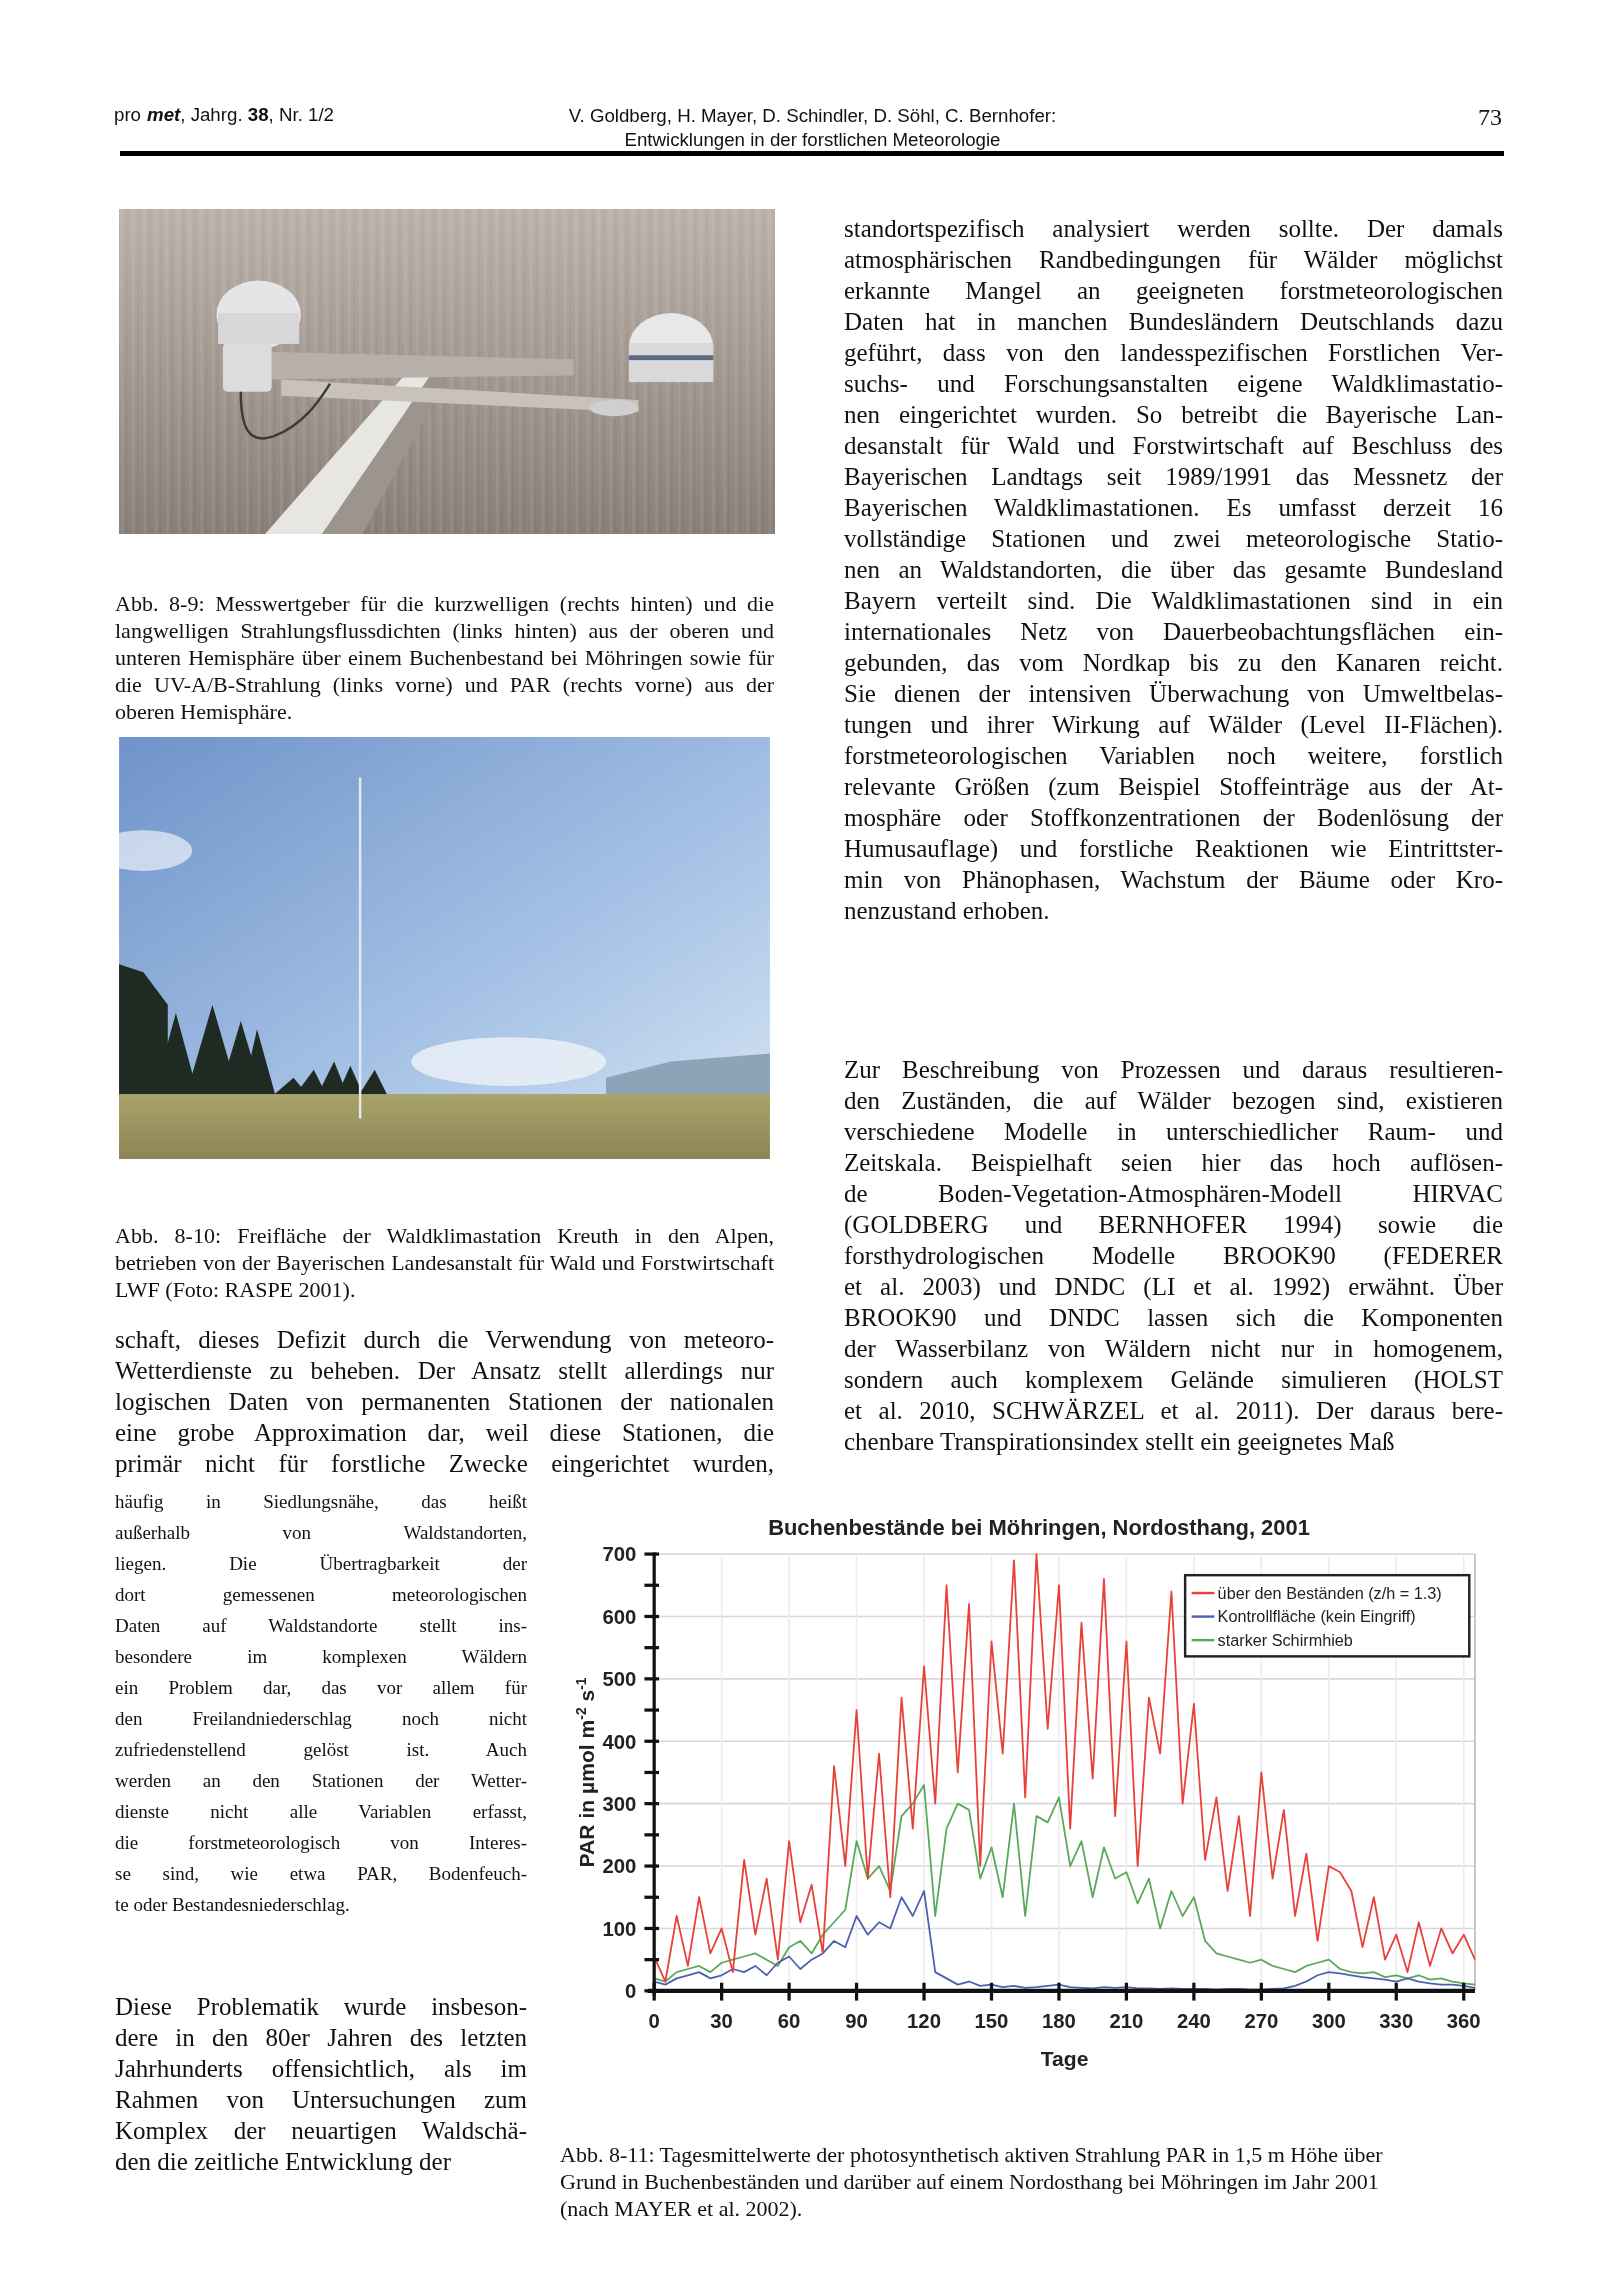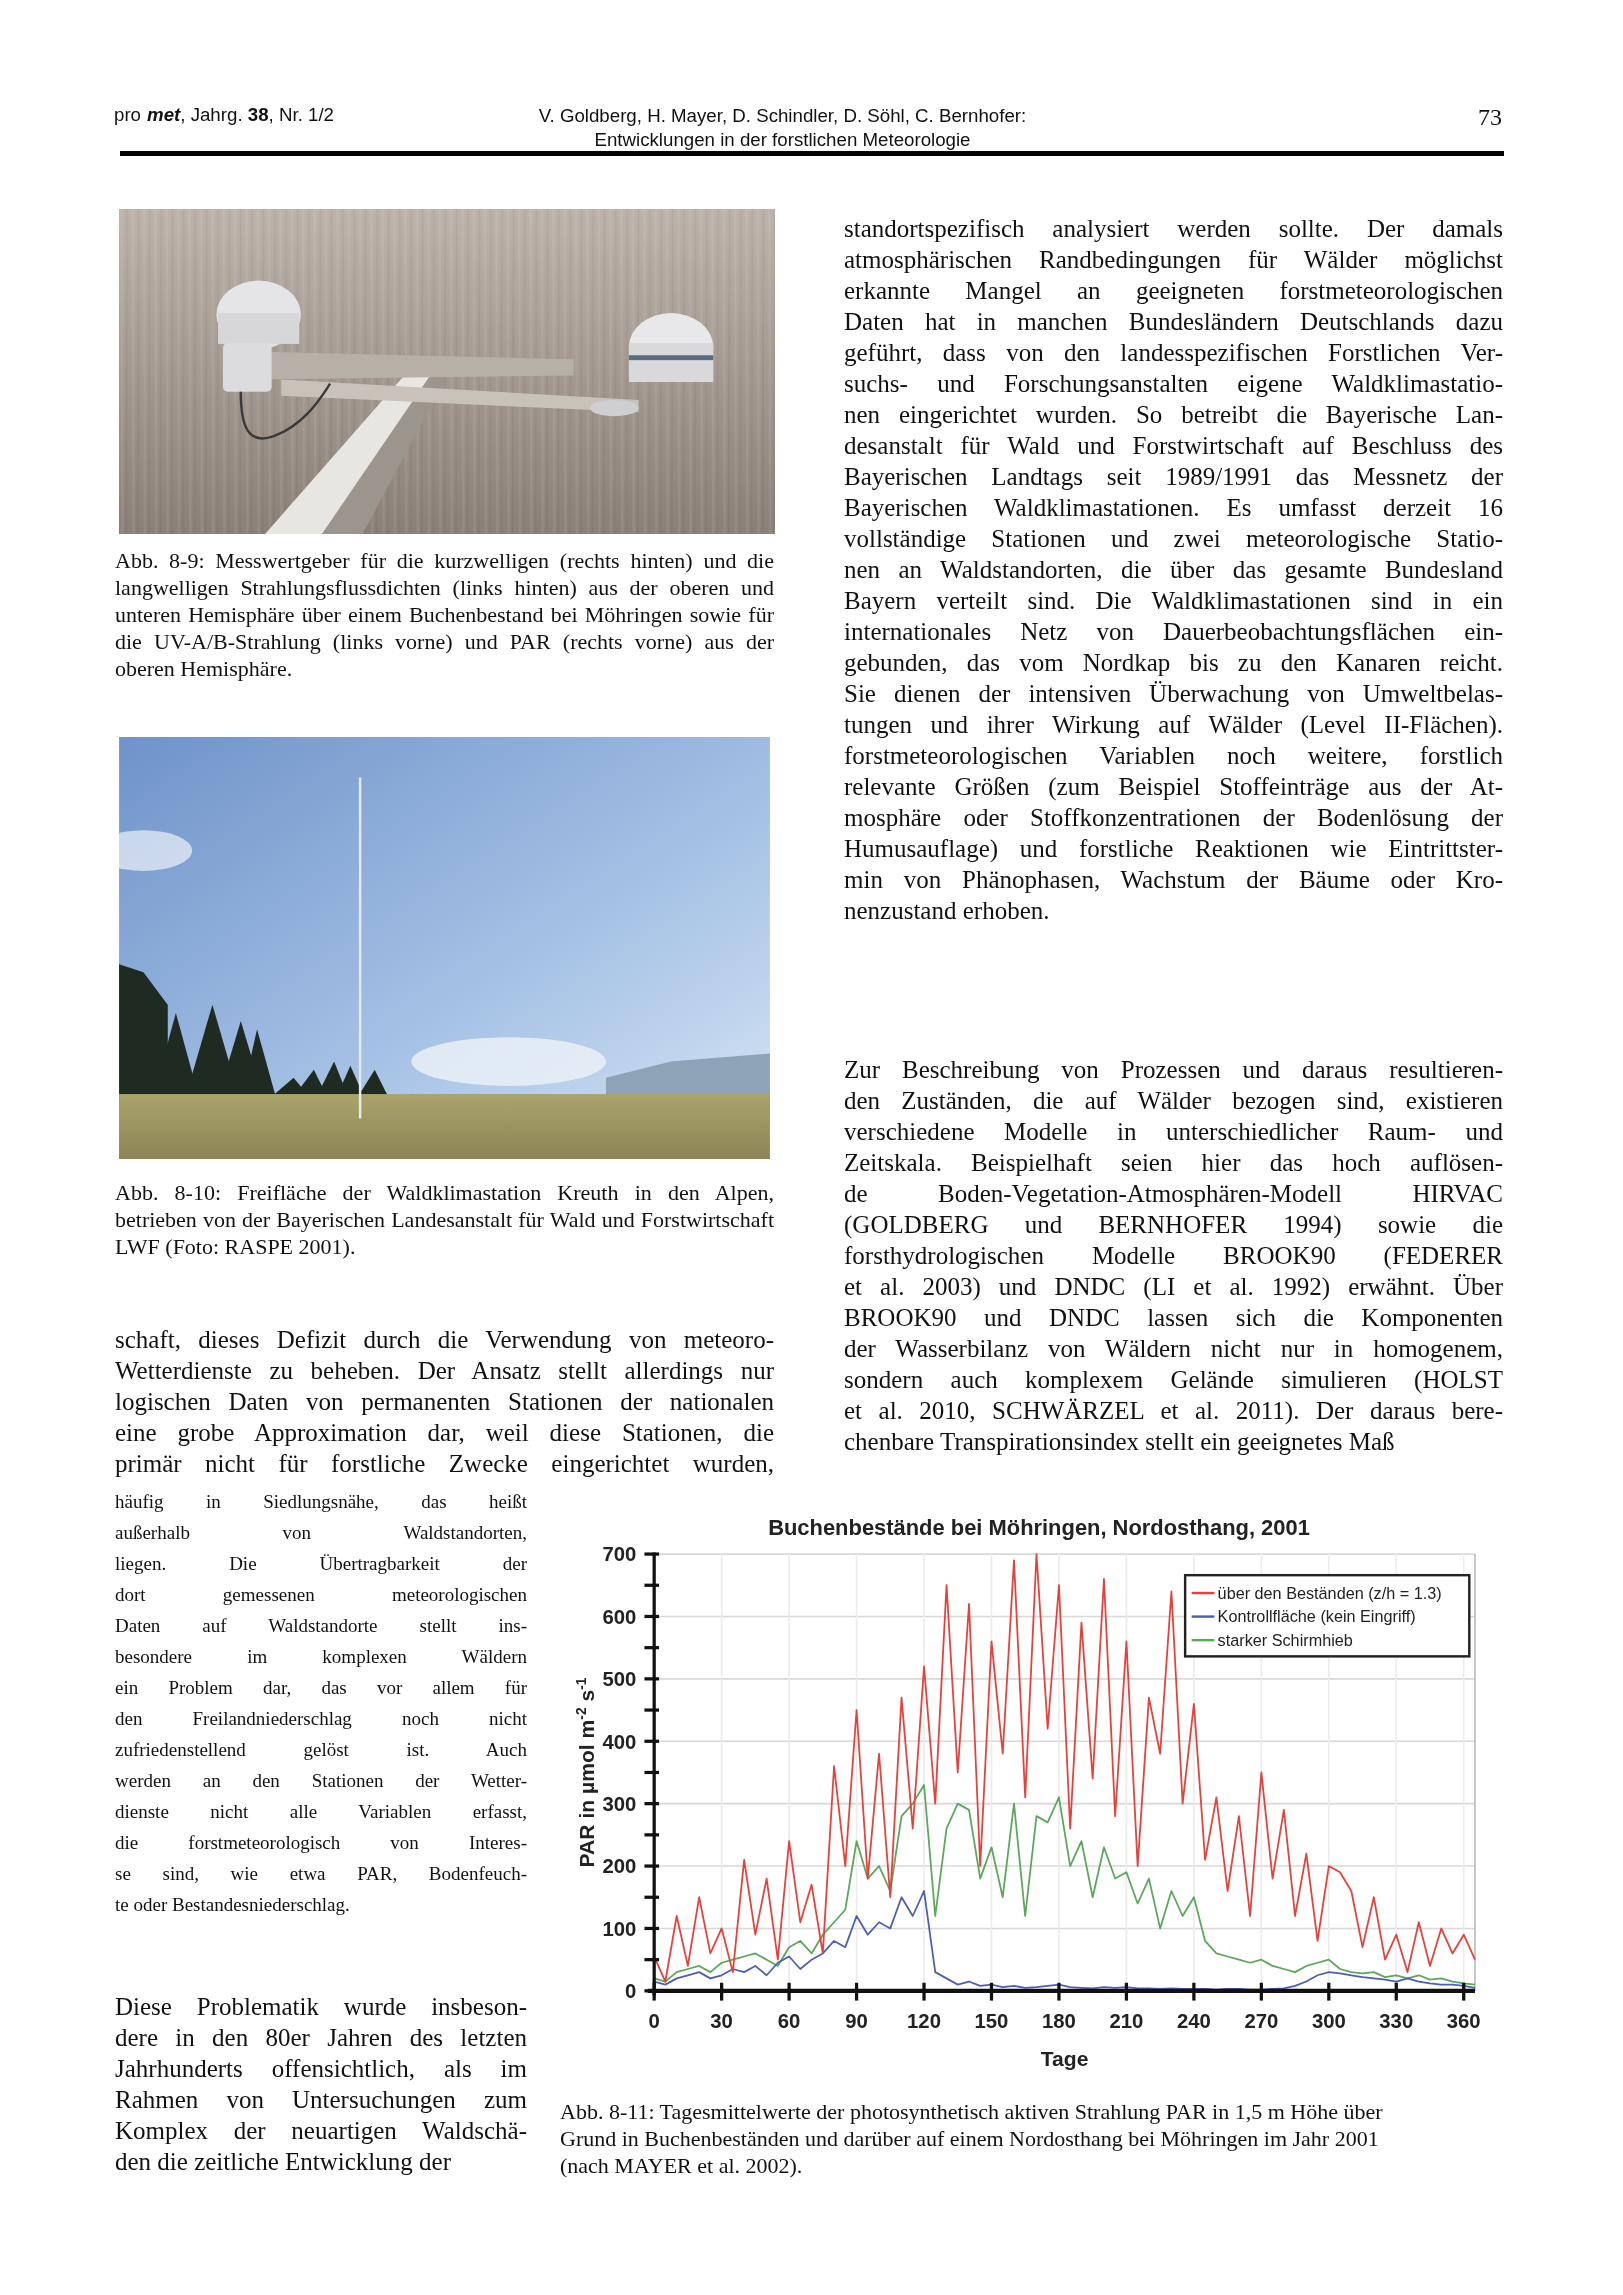--- a/index.html
+++ b/index.html
@@ -1,28 +1,28 @@
 <!DOCTYPE html>
 <html style="font-size:13px"><head>
 <meta charset="utf-8">
 <style>
   html, body { margin:0; padding:0; background:#fff; }
   body { width:1624px; height:2295px; position:relative; overflow:hidden; color:#111; }
   .sans { font-family: "Liberation Sans", sans-serif; }
   #hdr-left { position:absolute; left:114px; top:104px; font-size:18.7px; }
   #hdr-left b i, #hdr-left i { font-weight:bold; font-style:italic;margin-left:6px; }
-  #hdr-center { position:absolute; left:490px; width:585px; top:104px; font-size:18.7px; text-align:center; line-height:24px; }
+  #hdr-center { position:absolute; left:520px; width:585px; top:104px; font-size:18.7px; text-align:center; line-height:24px; }
   #hdr-page { position:absolute; right:122px; top:104px; font-size:24px; font-family:"Liberation Serif", serif; }
   #hdr-rule { position:absolute; left:120px; width:1384px; top:151px; height:4.9px; background:#000; }
 
   .photo { position:absolute; overflow:hidden; }
   #photo1 { left:119px; top:209px; width:656px; height:325px; background:linear-gradient(180deg,#b4aba3 0%,#a39990 40%,#8f857c 100%); }
   #photo2 { left:119px; top:737px; width:651px; height:422px; }
 
-  .caption { position:absolute; font-family:"Liberation Serif", serif; font-size:22px; line-height:27px; text-align:justify; }
+  .caption { position:absolute; font-family:"Liberation Serif", serif; font-size:22px; line-height:27px; text-align:justify;margin-top:43px; }
   #cap1 { left:115px; top:547px; width:659px; }
   #cap2 { left:115px; top:1179px; width:659px; }
   #cap3 { left:560px; top:2098px; width:942px; text-align:left; }
 
   .body-text { position:absolute; font-family:"Liberation Serif", serif; font-size:25px; line-height:31px; text-align:justify; }
   .line { display:block; text-align:justify; text-align-last:justify; white-space:nowrap; }
   .line.last { text-align-last:left; }
   #right-p1 { left:844px; top:213px; width:659px; }
   #right-p2 { left:844px; top:1054px; width:659px; }
   #left-p1 { left:115px; top:1324px; width:659px; }

